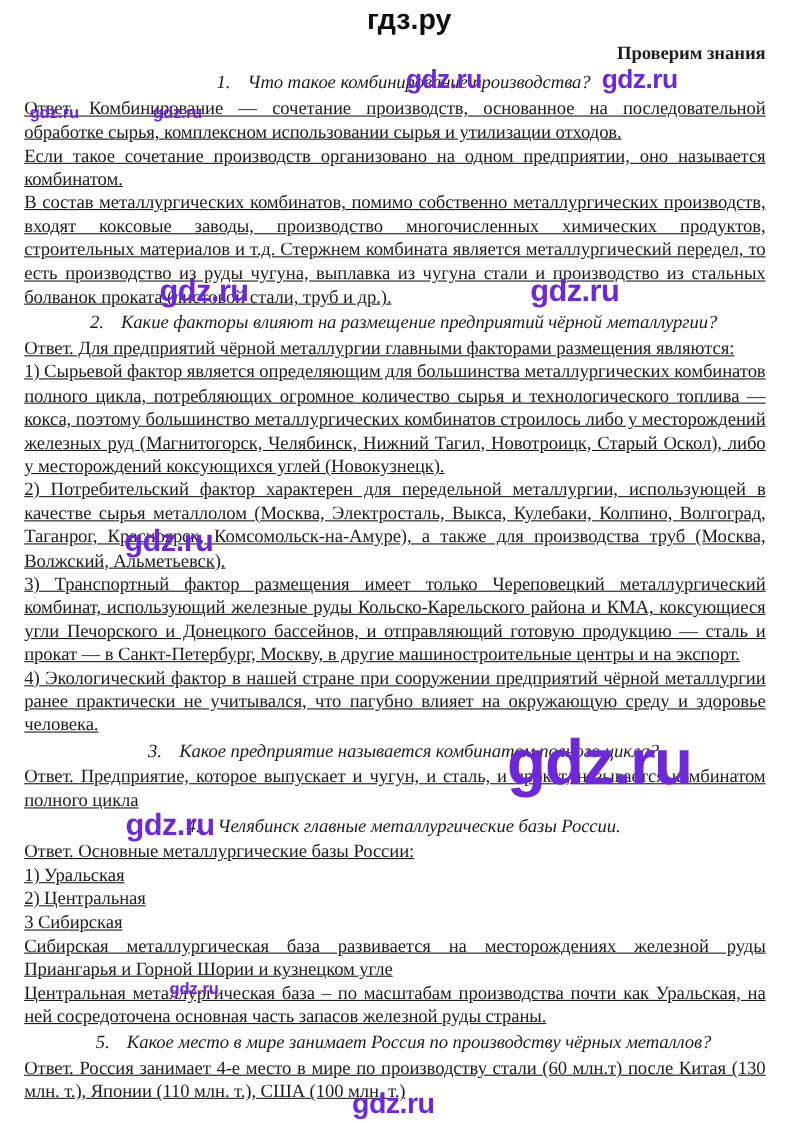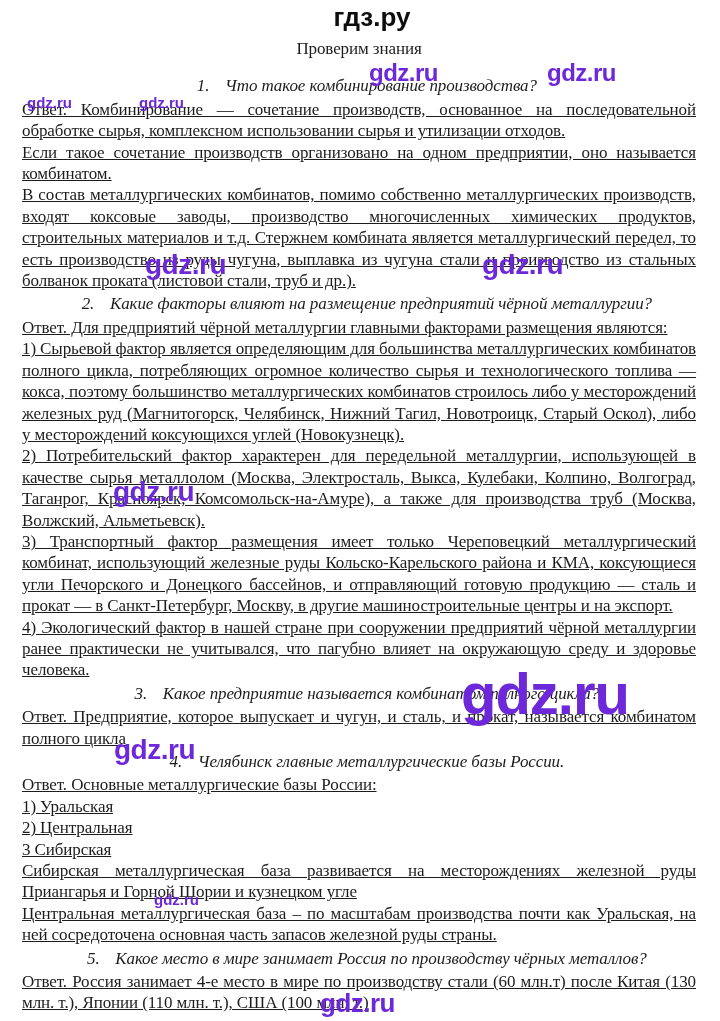--- a/index.html
+++ b/index.html
@@ -2,21 +2,21 @@
 <html><head>
 <meta charset="utf-8">
 <style>
   html,body{margin:0;padding:0;background:#ffffff;}
   .page{position:relative;width:720px;height:1021px;background:#ffffff;overflow:hidden;
         font-family:"Liberation Serif",serif;color:#1c1c1c;}
   .logo{position:absolute;top:2px;left:12px;width:100%;text-align:center;
         font-family:"Liberation Sans",sans-serif;font-weight:700;font-size:26px;color:#0e0e0e;}
   .content{position:absolute;top:38px;left:22px;width:674px;
            font-size:17px;line-height:21.4px;text-align:justify;letter-spacing:-0.1px;}
-  .title{font-weight:400;margin:0 0 16px 0;text-align:center;}
+  .title{font-weight:700;margin:0 0 5px 0;text-align:right;}
   .q{font-style:italic;margin:2px 0;text-align:center;}
   .qnum{display:inline-block;width:44px;}
   .a{margin:0;text-decoration:underline;}
   .wm{position:absolute;font-family:"Liberation Sans",sans-serif;font-weight:700;
       color:#6d28d9;letter-spacing:-0.5px;white-space:nowrap;line-height:1;}
   .wm-q1a{left:369px;top:61px;font-size:24px;}
   .wm-q1b{left:547px;top:61px;font-size:24px;}
   .wm-s1{left:27px;top:95px;font-size:15px;letter-spacing:0;}
   .wm-s2{left:139px;top:95px;font-size:15px;letter-spacing:0;}
   .wm-p1a{left:145px;top:251px;font-size:28px;}

